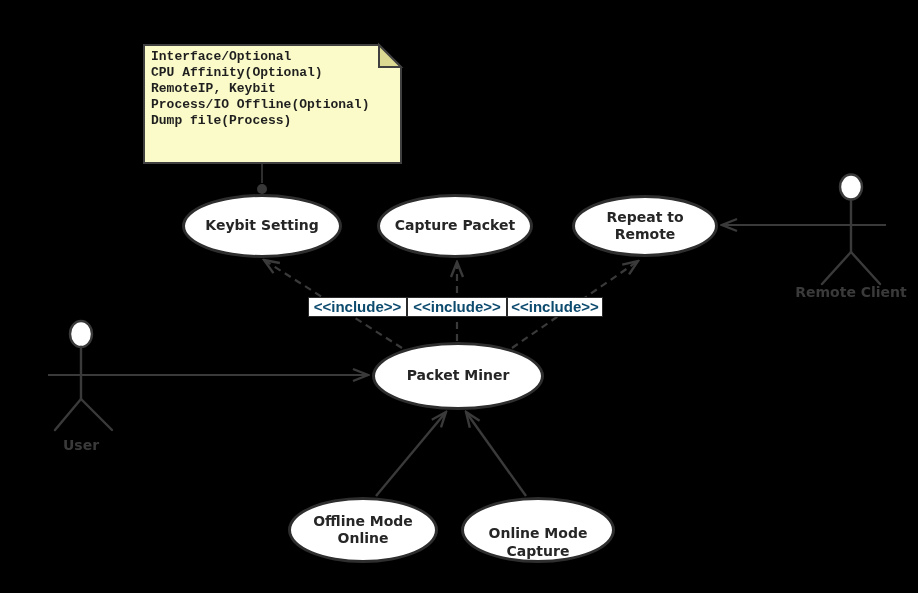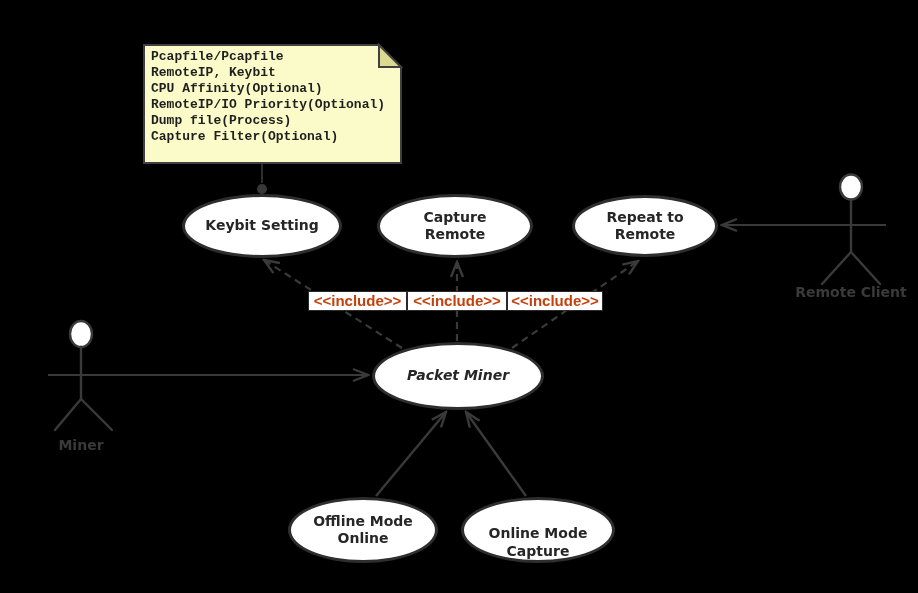--- a/index.html
+++ b/index.html
@@ -10,26 +10,26 @@
   .canvas svg{position:absolute;left:0;top:0;}
   .uc{
     position:absolute;background:#fff;border:3px solid #2e2e2e;border-radius:50%;
     display:flex;align-items:center;justify-content:center;text-align:center;
     font-weight:bold;font-size:14px;color:#262626;line-height:1.25;
     box-sizing:border-box;padding:0 13px;
   }
   .uc-param  {left:182px;top:194px;width:160px;height:64px;}
   .uc-capture{left:377px;top:194px;width:156px;height:64px;}
   .uc-repeat {left:572px;top:195px;width:146px;height:62px;padding:0 18px;}
-  .uc-miner  {left:372px;top:342px;width:172px;height:68px;font-style:italic;}
+  .uc-miner  {left:372px;top:342px;width:172px;height:68px;}
   .uc-offline{left:288px;top:497px;width:150px;height:66px;padding:0 10px;}
   .uc-online {left:461px;top:497px;width:154px;height:66px;padding:0 10px;align-items:flex-end;}
   .inc{
-    position:absolute;top:291px;height:20px;background:#fff;border:1px solid #2a2a2a;
-    box-sizing:border-box;color:#c2410c;font-family:"Liberation Sans",sans-serif;
+    position:absolute;top:297px;height:20px;background:#fff;border:1px solid #2a2a2a;
+    box-sizing:border-box;color:#0c4a6e;font-family:"Liberation Sans",sans-serif;
     font-weight:bold;font-size:15px;line-height:18px;text-align:center;white-space:nowrap;
   }
   .inc-1{left:308px;width:99px;}
   .inc-2{left:407px;width:100px;}
   .inc-3{left:507px;width:96px;}
   .actor-label{
     position:absolute;color:#3a3a3a;font-weight:bold;font-size:14px;text-align:center;
   }
   .actor-label-user{left:46px;top:437px;width:70px;}
   .actor-label-remote{left:790px;top:284px;width:122px;}
@@ -77,47 +77,46 @@
 
     <line x1="402" y1="348" x2="264" y2="260" stroke="#3a3a3a" stroke-width="2.2" stroke-dasharray="7 5" marker-end="url(#arrowOpen)"></line>
     <line x1="457" y1="341" x2="457" y2="262" stroke="#3a3a3a" stroke-width="2.2" stroke-dasharray="7 5" marker-end="url(#arrowOpen)"></line>
     <line x1="512" y1="348" x2="638" y2="261" stroke="#3a3a3a" stroke-width="2.2" stroke-dasharray="7 5" marker-end="url(#arrowOpen)"></line>
 
     <line x1="376" y1="496" x2="446" y2="412" stroke="#3a3a3a" stroke-width="2.4" marker-end="url(#arrowOpen)"></line>
     <line x1="526" y1="496" x2="466" y2="412" stroke="#3a3a3a" stroke-width="2.4" marker-end="url(#arrowOpen)"></line>
   </svg>
 
   <div class="note-text">
-    <div class="note-line">Pcapfile/Pcapfile</div>
+    <div class="note-line">Interface/Optional</div>
+    <div class="note-line">CPU Affinity(Optional)</div>
     <div class="note-line">RemoteIP, Keybit</div>
-    <div class="note-line">CPU Affinity(Optional)</div>
-    <div class="note-line">RemoteIP/IO Priority(Optional)</div>
+    <div class="note-line">Process/IO Offline(Optional)</div>
     <div class="note-line">Dump file(Process)</div>
-    <div class="note-line">Capture Filter(Optional)</div>
   </div>
 
   <div class="uc uc-param">
     <span>Keybit Setting</span>
   </div>
   <div class="uc uc-capture">
-    <span>Capture Remote</span>
+    <span>Capture Packet</span>
   </div>
   <div class="uc uc-repeat">
     <span>Repeat to Remote</span>
   </div>
   <div class="uc uc-miner">
     <span>Packet Miner</span>
   </div>
   <div class="uc uc-offline">
     <span>Offline Mode Online</span>
   </div>
   <div class="uc uc-online">
     <span>Online Mode Capture</span>
   </div>
 
   <div class="inc inc-1">&lt;&lt;include&gt;&gt;</div>
   <div class="inc inc-2">&lt;&lt;include&gt;&gt;</div>
   <div class="inc inc-3">&lt;&lt;include&gt;&gt;</div>
 
-  <div class="actor-label actor-label-user">Miner</div>
+  <div class="actor-label actor-label-user">User</div>
   <div class="actor-label actor-label-remote">Remote Client</div>
 
 </div>
 
 </body></html>

